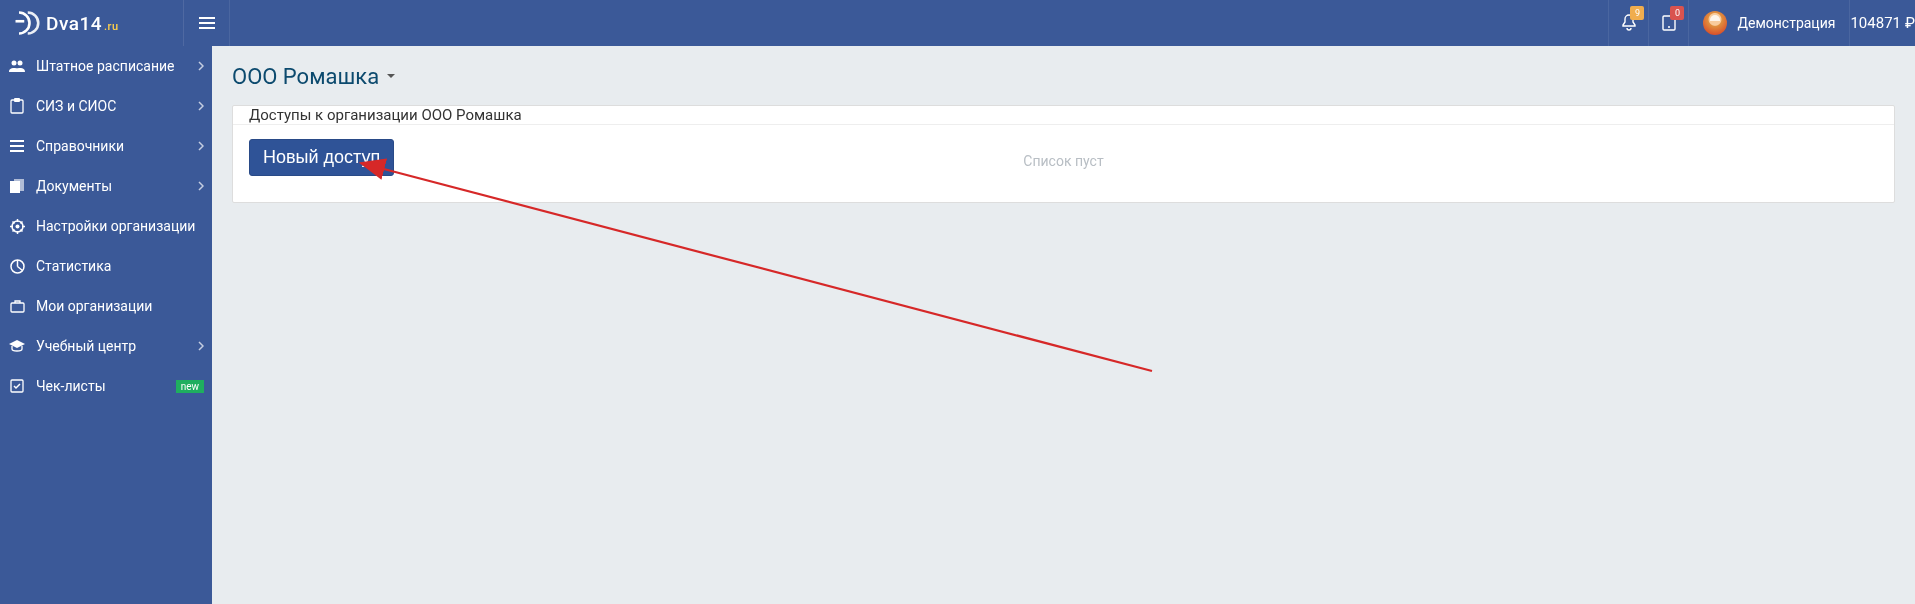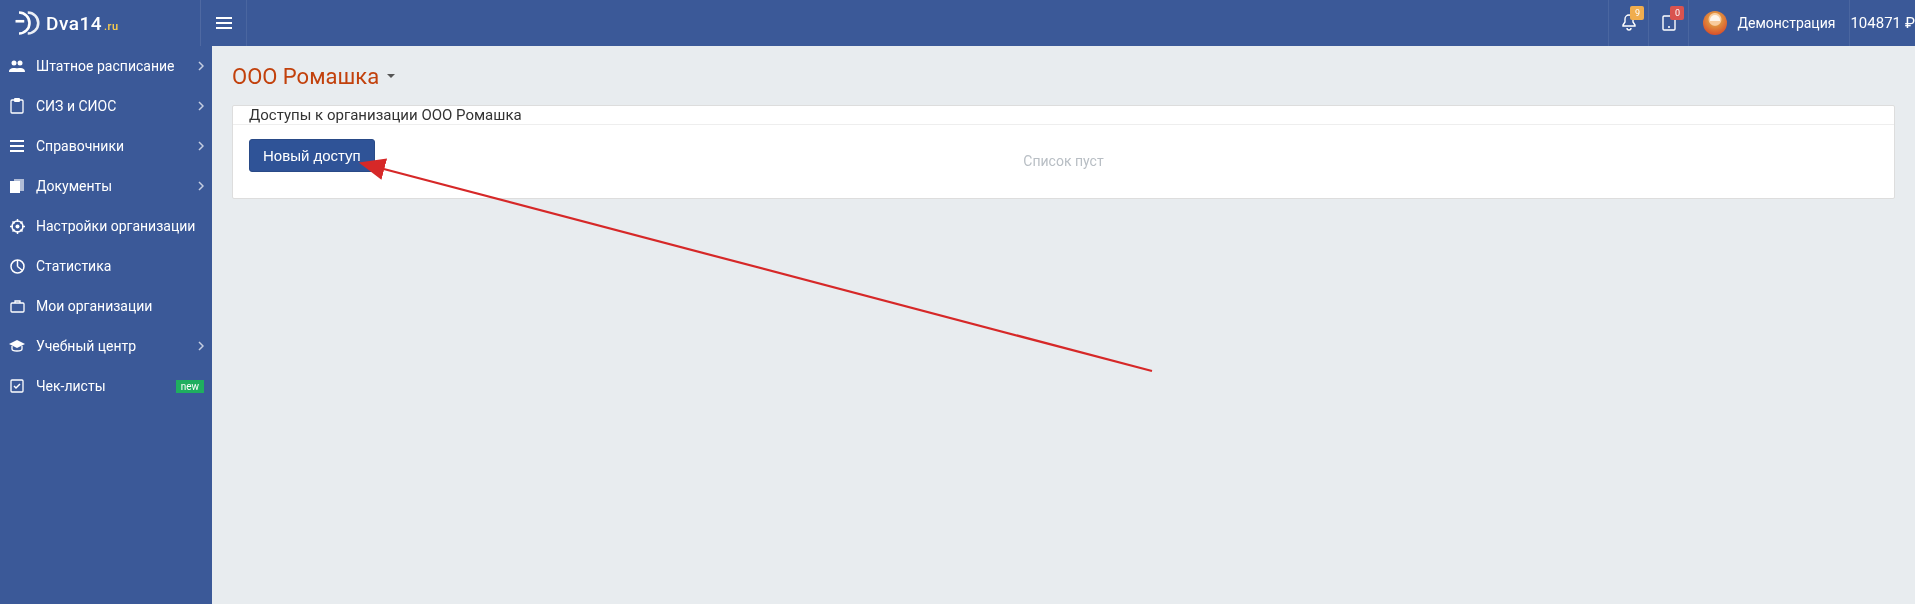--- a/index.html
+++ b/index.html
@@ -1,19 +1,19 @@
 <!DOCTYPE html>
 <html><head>
 <meta charset="utf-8">
 <style>
 * { margin: 0; padding: 0; box-sizing: border-box; }
 body { font-family: -apple-system, BlinkMacSystemFont, "Segoe UI", Roboto, Arial, sans-serif; font-size: 14px; background: #e8ecef; width: 1915px; height: 604px; overflow: hidden; }
 
 .topbar { height: 46px; background: #3b5998; display: flex; align-items: center; color: #fff; }
-.logo-area { width: 201px; height: 46px; display: flex; align-items: center; padding-left: 12px; border-right: 1px solid rgba(255,255,255,0.1); }
+.logo-area { width: 184px; height: 46px; display: flex; align-items: center; padding-left: 12px; border-right: 1px solid rgba(255,255,255,0.1); }
 .logo-mark { width: 28px; height: 28px; margin-right: 6px; }
 .logo-text { font-size: 19px; font-weight: 500; letter-spacing: 0.5px; }
 .logo-text .ru { font-size: 11px; color: #ffd04a; margin-left: 2px; }
 .hamburger { width: 46px; height: 46px; display: flex; align-items: center; justify-content: center; border-right: 1px solid rgba(255,255,255,0.08); cursor: pointer; }
 .topbar-spacer { flex: 1; }
 .top-icon-btn { position: relative; width: 40px; height: 46px; display: flex; align-items: center; justify-content: center; cursor: pointer; border-left: 1px solid rgba(255,255,255,0.08); }
 .top-badge { position: absolute; top: 6px; right: 4px; min-width: 14px; height: 14px; font-size: 9px; line-height: 14px; text-align: center; border-radius: 2px; padding: 0 2px; color: #fff; }
 .badge-yellow { background: #f0ad4e; }
 .badge-red { background: #d9534f; }
 .user-block { display: flex; align-items: center; padding: 0 14px; border-left: 1px solid rgba(255,255,255,0.08); cursor: pointer; height: 46px; }
@@ -25,26 +25,26 @@
 
 .sidebar { position: absolute; top: 46px; left: 0; width: 212px; bottom: 0; background: #3b5998; color: #fff; }
 .side-item { display: flex; align-items: center; height: 40px; padding: 0 8px; cursor: pointer; font-size: 14px; }
 .side-icon { width: 18px; height: 18px; margin-right: 10px; display: flex; align-items: center; justify-content: center; flex-shrink: 0; }
 .side-label { flex: 1; }
 .chevron { width: 6px; height: 10px; opacity: 0.7; }
 .badge-new { background: #1fae5f; color: #fff; font-size: 10px; padding: 1px 5px; border-radius: 0; margin-left: 6px; }
 
 .content { position: absolute; top: 46px; left: 212px; right: 0; bottom: 0; padding: 18px 20px; }
 .page-title-row { display: flex; align-items: center; margin-bottom: 16px; }
-.page-title { font-size: 22px; font-weight: 400; color: #c2410c; }
+.page-title { font-size: 22px; font-weight: 400; color: #0c4a6e; }
 .title-caret { margin-left: 8px; cursor: pointer; }
 .card { background: #fff; border: 1px solid #ddd; border-radius: 2px; }
 .card-header { padding: 0 16px; border-bottom: 1px solid #eee; font-size: 15px; color: #333; }
 .card-body { padding: 14px 16px 26px; position: relative; }
-.btn-primary { background: #2f5397; color: #fff; border: 1px solid #294a87; padding: 7px 13px; font-size: 15px; border-radius: 3px; cursor: pointer; }
+.btn-primary { background: #2f5397; color: #fff; border: 1px solid #294a87; padding: 7px 13px; font-size: 18px; border-radius: 3px; cursor: pointer; }
 .empty-text { text-align: center; color: #b8bec4; font-size: 14px; margin-top: 4px; position: absolute; left: 0; right: 0; top: 24px; }
 
 .arrow-overlay { position: absolute; top: 46px; left: 212px; pointer-events: none; }
 
 svg { display: block; }
 </style>
 </head>
 <body>
 
 <div class="topbar">

